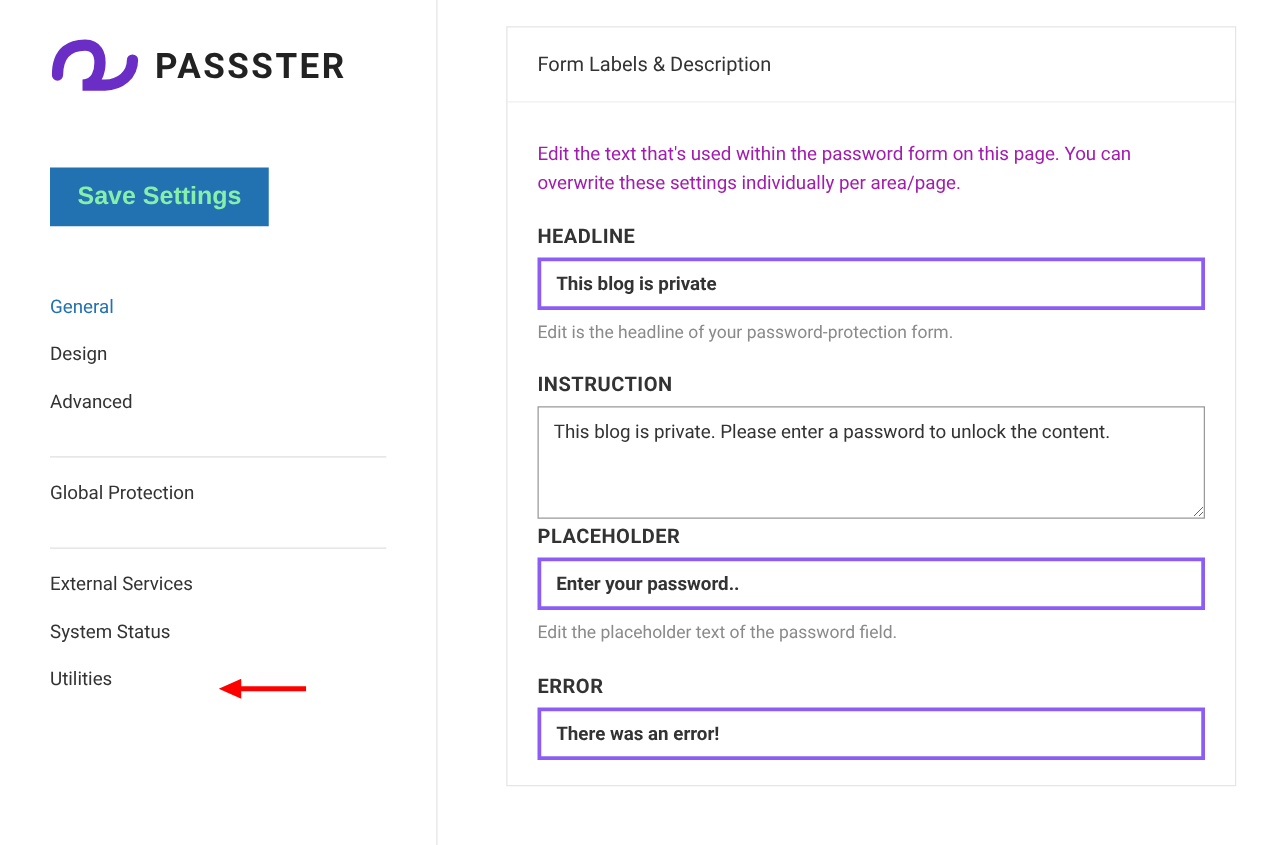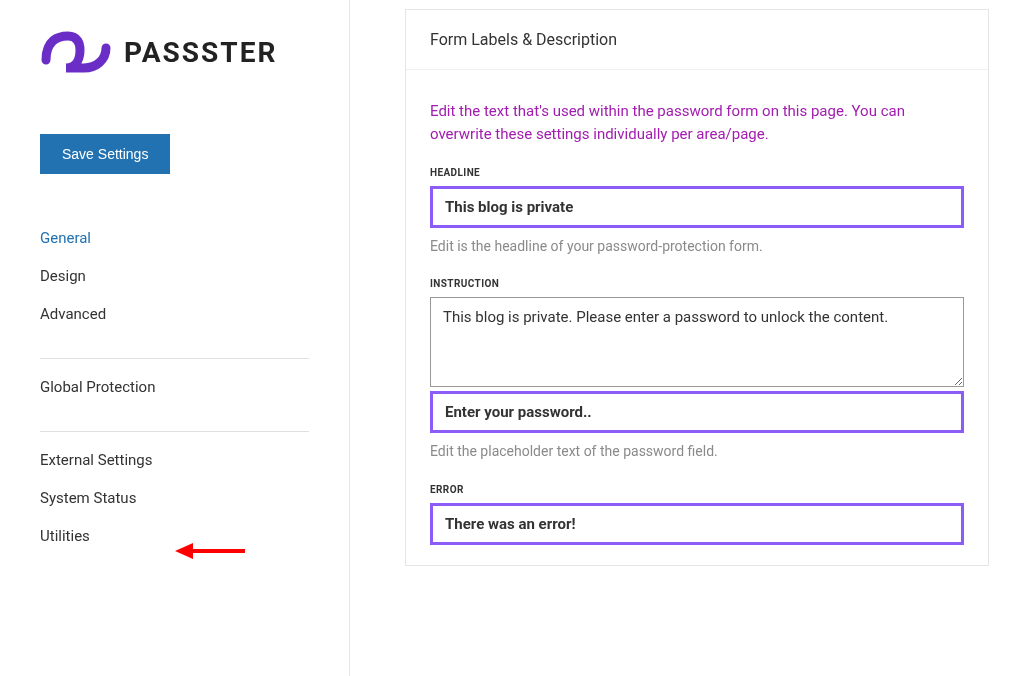--- a/index.html
+++ b/index.html
@@ -2,32 +2,32 @@
 <html><head>
   <meta charset="utf-8">
   <style>
     * { box-sizing: border-box; margin: 0; padding: 0; }
     body { font-family: -apple-system, BlinkMacSystemFont, "Segoe UI", Roboto, Arial, sans-serif; background: #fff; color: #333; width: 1024px; height: 676px; overflow: hidden; }
     .layout { display: flex; height: 100%; }
     .sidebar { width: 350px; padding: 30px 40px 0 40px; border-right: 1px solid #e5e5e5; }
     .logo { display: flex; align-items: center; gap: 12px; margin-bottom: 60px; }
     .logo-mark { display: flex; align-items: center; }
     .logo-text { font-size: 28px; font-weight: 700; letter-spacing: 2px; color: #222; }
-    .save-btn { background: #2271b1; color: #ffffff; border: none; padding: 12px 22px; font-size: 14px; cursor: pointer; margin-bottom: 45px; }
+    .save-btn { background: #2271b1; color: #86efac; border: none; padding: 12px 22px; font-size: 20px; cursor: pointer; margin-bottom: 45px; font-weight: bold; }
     .nav-group { padding-bottom: 25px; }
     .nav-group + .nav-group { border-top: 1px solid #e0e0e0; padding-top: 9px; }
     .nav-item { display: block; font-size: 15px; color: #333; padding: 10px 0; cursor: pointer; position: relative; }
     .nav-item.active { color: #2271b1; }
     .arrow-callout { position: absolute; left: 175px; top: 540px; }
-    .main { flex: 1; padding: 9px 35px 0 55px; }
+    .main { flex: 1; padding: 21px 35px 0 55px; }
     .panel { border: 1px solid #e5e5e5; background: #fff; }
     .panel-header { padding: 20px 24px; border-bottom: 1px solid #f0f0f0; font-size: 16px; color: #333; }
     .panel-body { padding: 30px 24px 20px 24px; }
     .intro-text { font-size: 15px; color: #a21caf; line-height: 1.5; margin-bottom: 22px; }
-    .field-label { font-size: 10px; font-weight: 700; letter-spacing: 0.4px; color: #333; margin-bottom: 8px; }
+    .field-label { font-size: 16px; font-weight: 700; letter-spacing: 0.4px; color: #333; margin-bottom: 8px; }
     .text-input { width: 100%; border: 3px solid #8b5cf6; padding: 9px 12px; font-size: 15px; color: #333; font-family: inherit; font-weight: bold; }
     .text-input::placeholder { color: #666; }
     .textarea { width: 100%; border: 1px solid #999; padding: 10px 12px; font-size: 15px; color: #333; font-family: inherit; resize: vertical; min-height: 90px; }
     .help-text { font-size: 14px; color: #8a8a8a; margin-top: 8px; margin-bottom: 22px; line-height: 1.45; }
   </style>
 </head>
 <body>
 
 <div class="layout">
   <aside class="sidebar">
@@ -47,21 +47,21 @@
       <a class="nav-item active">General</a>
       <a class="nav-item">Design</a>
       <a class="nav-item">Advanced</a>
     </div>
 
     <div class="nav-group">
       <a class="nav-item">Global Protection</a>
     </div>
 
     <div class="nav-group">
-      <a class="nav-item">External Settings</a>
+      <a class="nav-item">External Services</a>
       <a class="nav-item">System Status</a>
       <a class="nav-item">Utilities</a>
     </div>
 
     <div class="arrow-callout">
       <svg width="70" height="22" viewBox="0 0 70 22">
         <line x1="70" y1="11" x2="15" y2="11" stroke="#ff0000" stroke-width="4"></line>
         <polygon points="0,11 18,3 18,19" fill="#ff0000"></polygon>
       </svg>
     </div>
@@ -75,20 +75,21 @@
 
         <p class="intro-text">Edit the text that's used within the password form on this page. You can overwrite these settings individually per area/page.</p>
 
         <div class="field-label">HEADLINE</div>
         <input class="text-input" type="text" value="This blog is private" style="">
         <div class="help-text">Edit is the headline of your password-protection form.</div>
 
         <div class="field-label">INSTRUCTION</div>
         <textarea class="textarea" style="">This blog is private. Please enter a password to unlock the content.</textarea>
 
+        <div class="field-label">PLACEHOLDER</div>
         <input class="text-input" type="text" value="Enter your password.." style="">
         <div class="help-text">Edit the placeholder text of the password field.</div>
 
         <div class="field-label">ERROR</div>
         <input class="text-input" type="text" value="There was an error!" style="">
 
       </div>
     </section>
   </main>
 </div>

